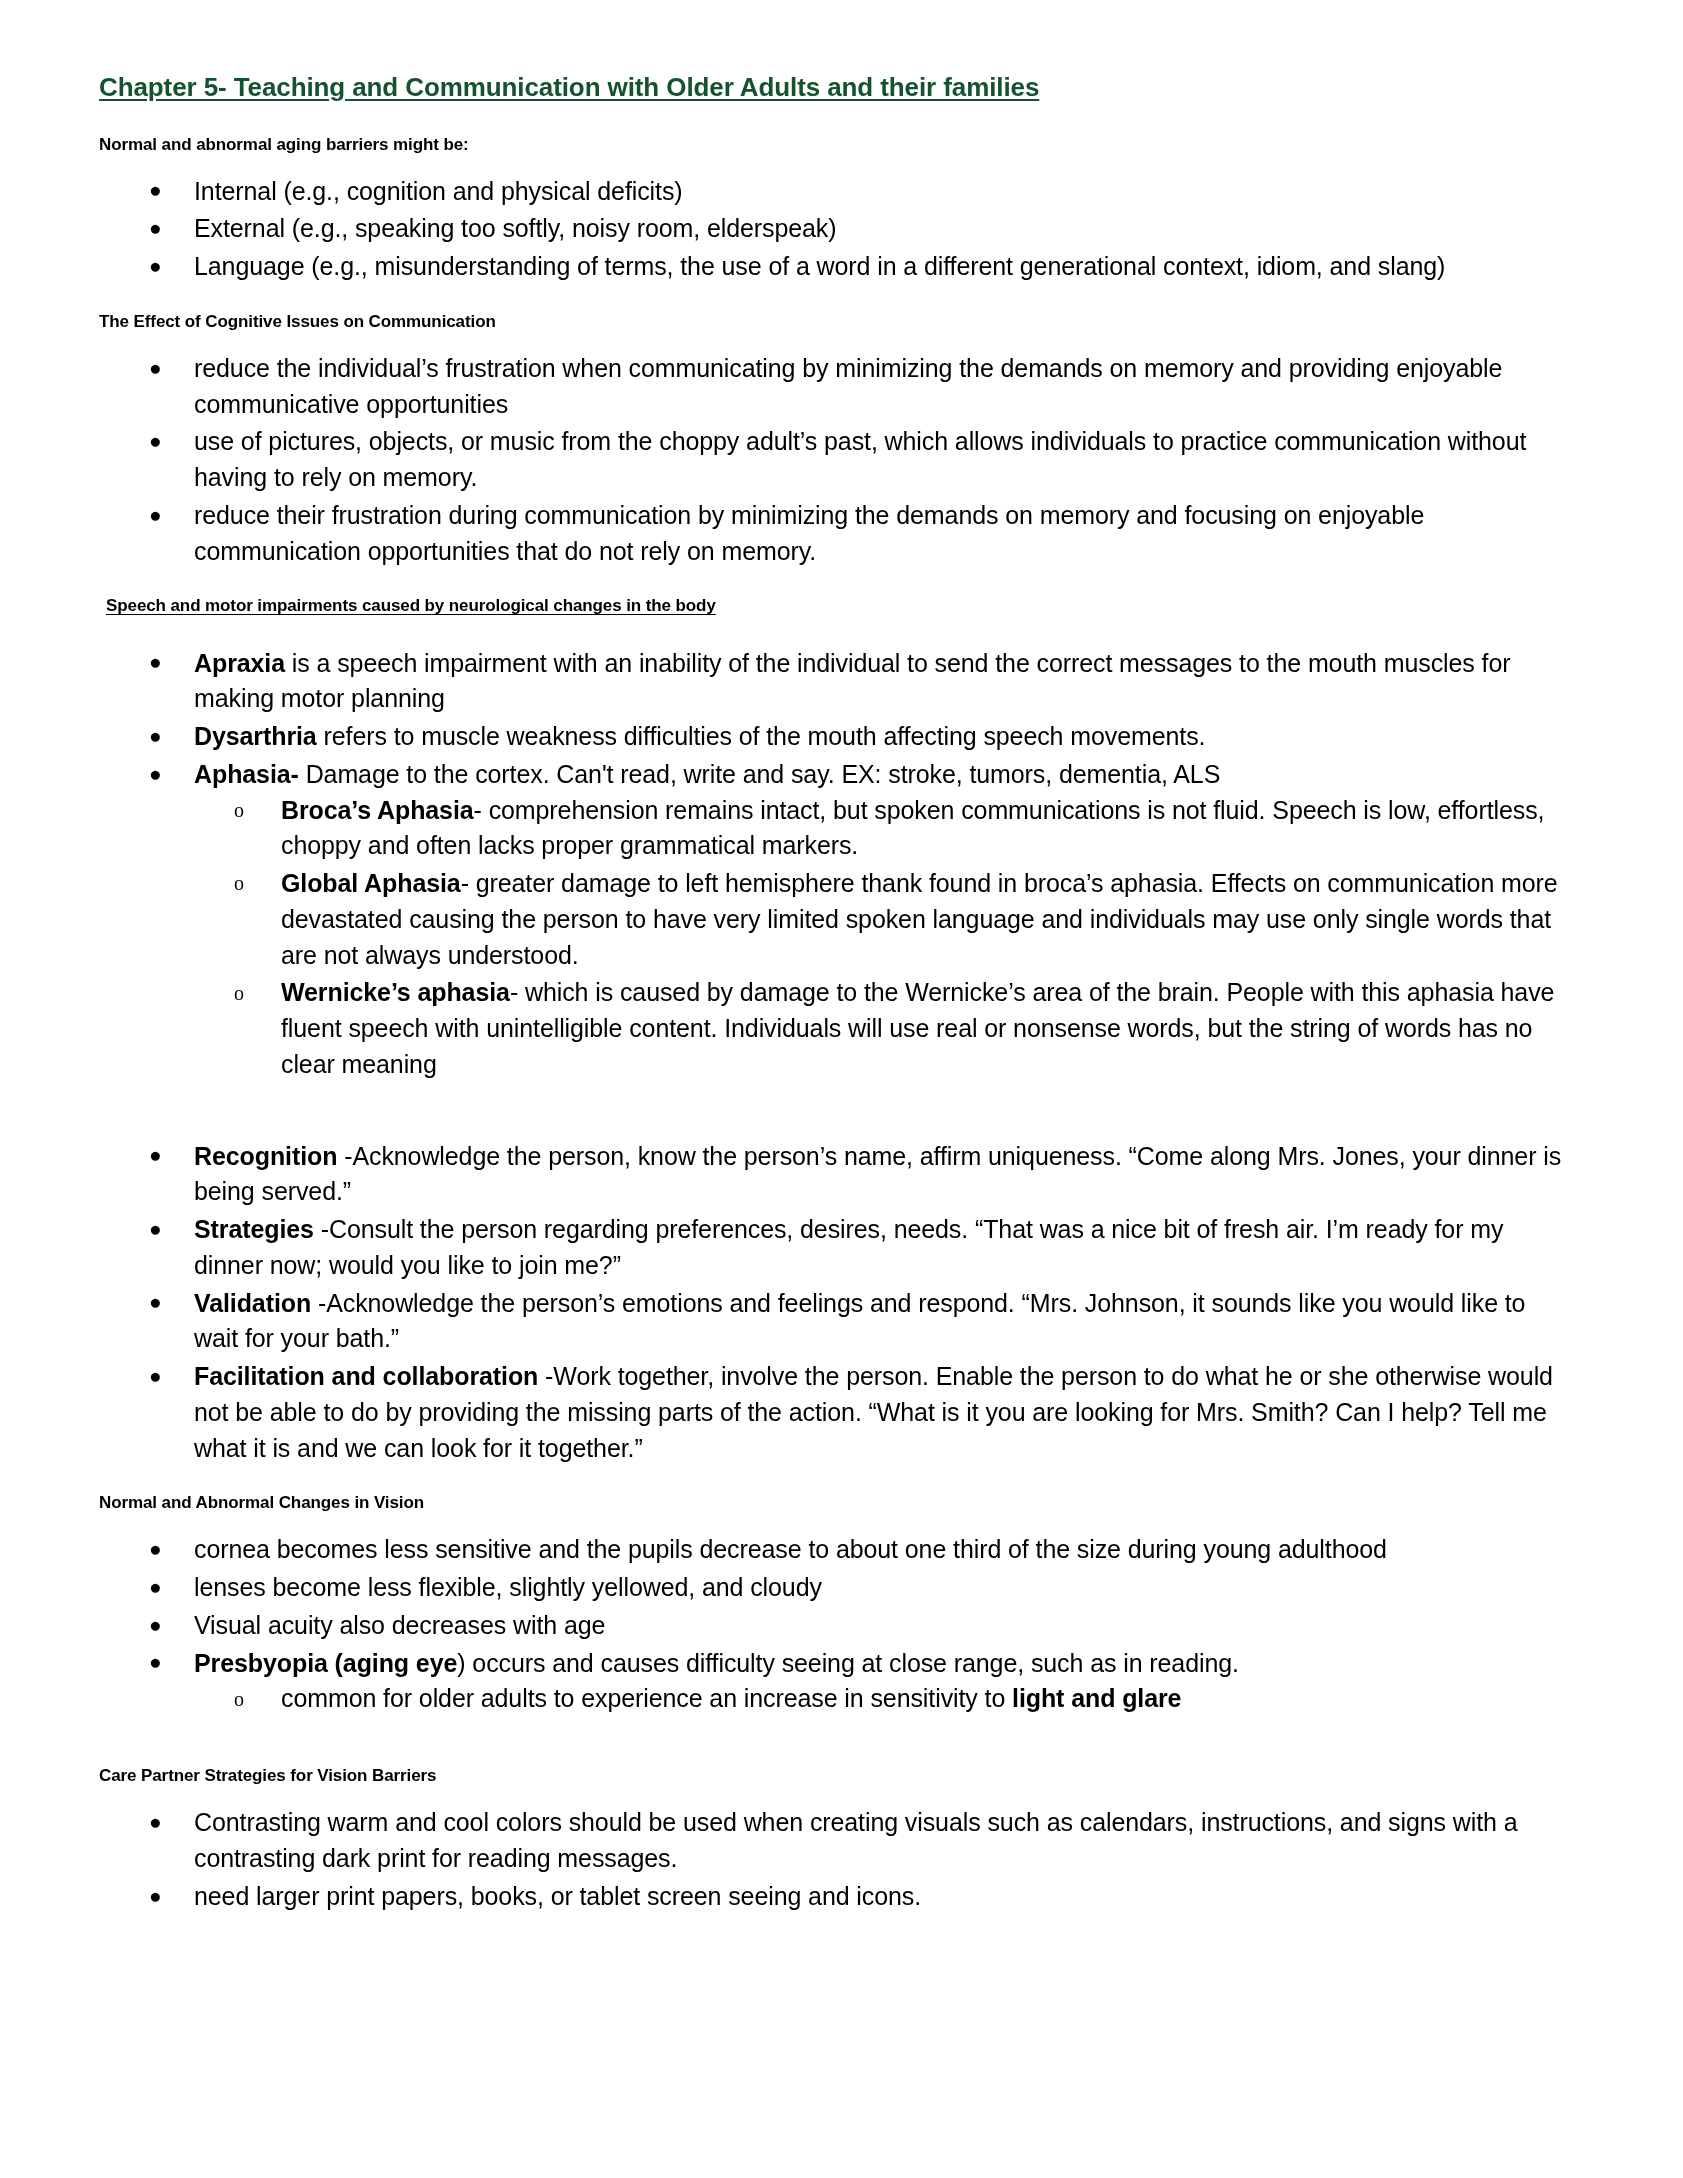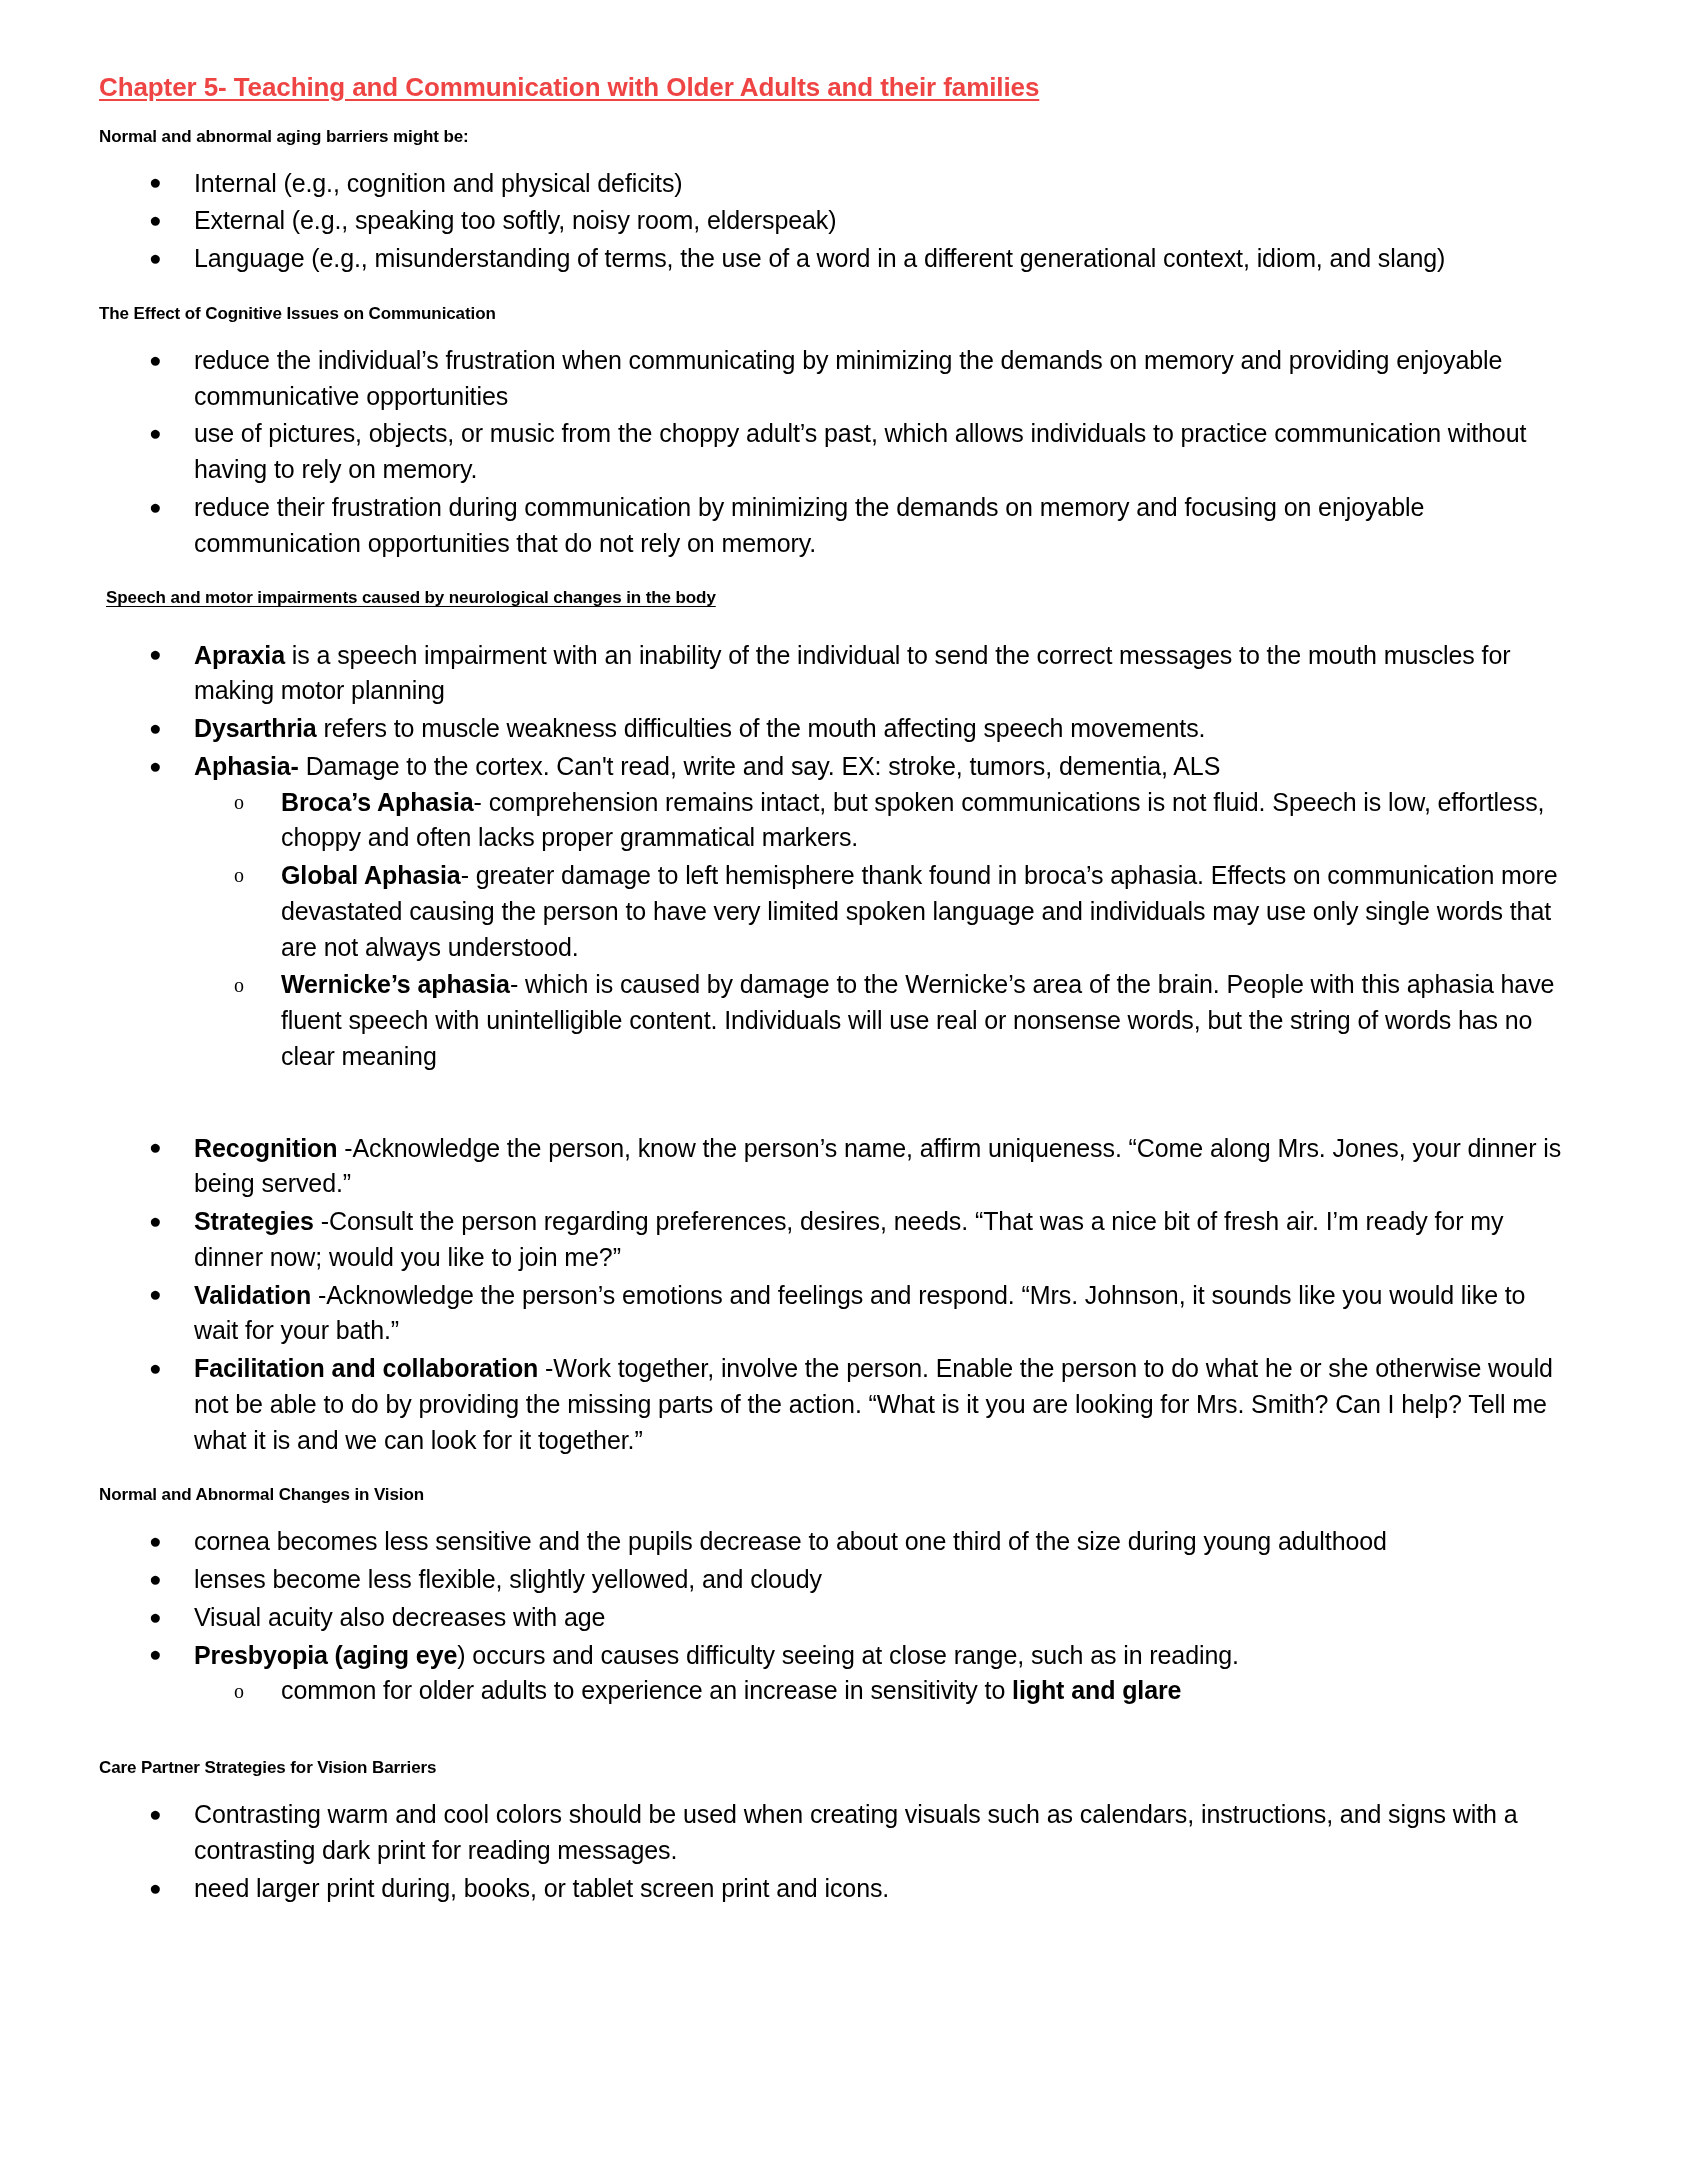--- a/index.html
+++ b/index.html
@@ -21,25 +21,25 @@
   .doc {
     width: 1465px;
     margin: 0 auto;
     padding-left: 0;
   }
 
   
   .chapter-title {
     font-size: 26px;
     font-weight: bold;
-    color: #ef4444;
+    color: #14532d;
     text-decoration: underline;
     text-underline-offset: 3px;
     letter-spacing: -0.1px;
-    margin: 0 0 22px 0;
+    margin: 0 0 30px 0;
     line-height: 1.25;
   }
   .section-heading {
     font-size: 17px;
     font-weight: bold;
     color: #000000;
     margin: 0 0 10px 0;
     line-height: 1.3;
     letter-spacing: -0.1px;
   }
@@ -225,19 +225,19 @@
 
     <div class="section-heading">Care Partner Strategies for Vision Barriers</div>
     <div class="gap-sm"></div>
     <ul class="level1">
       <li>
         <span class="bullet">●</span>
         <span>Contrasting warm and cool colors should be used when creating visuals such as calendars, instructions, and signs with a contrasting dark print for reading messages.</span>
       </li>
       <li>
         <span class="bullet">●</span>
-        <span>need larger print during, books, or tablet screen print and icons.</span>
+        <span>need larger print papers, books, or tablet screen seeing and icons.</span>
       </li>
     </ul>
 
   </div>
 </div>
 
 
 </body></html>

